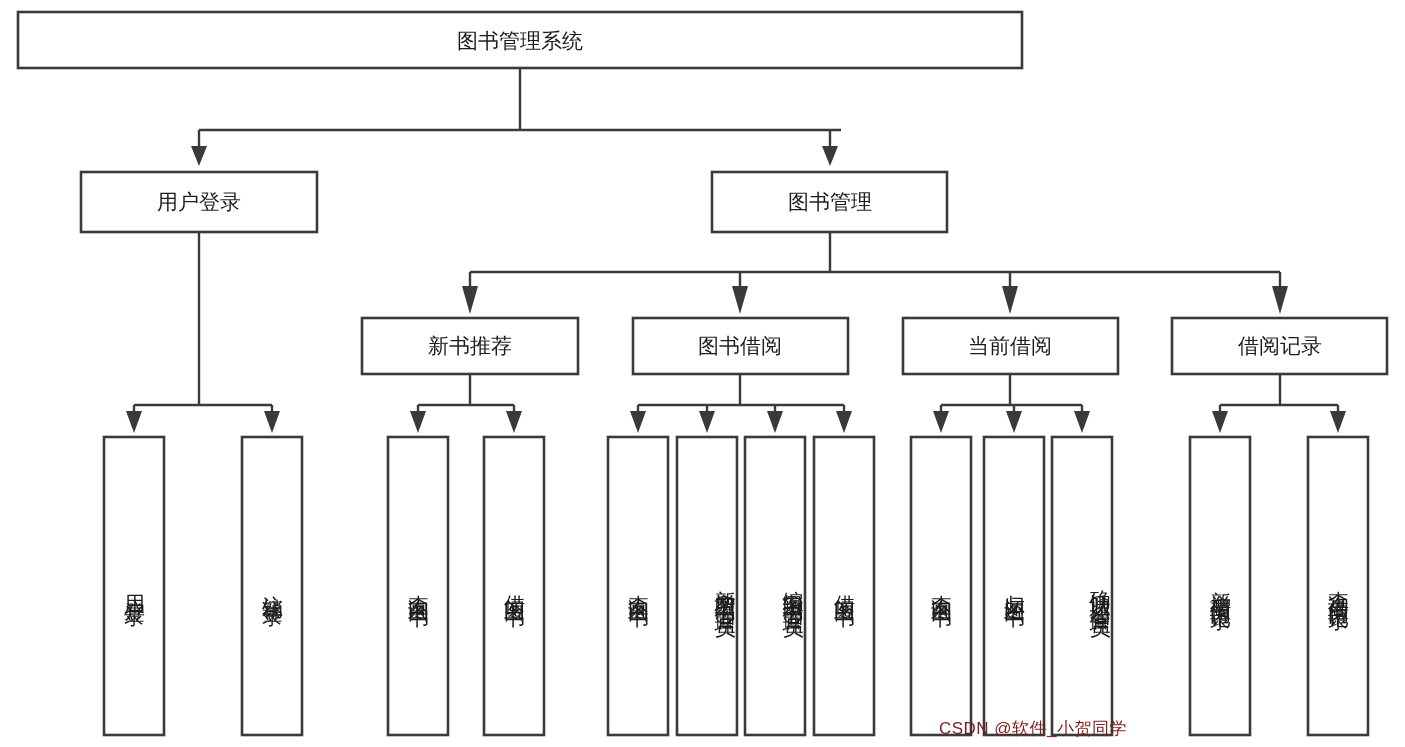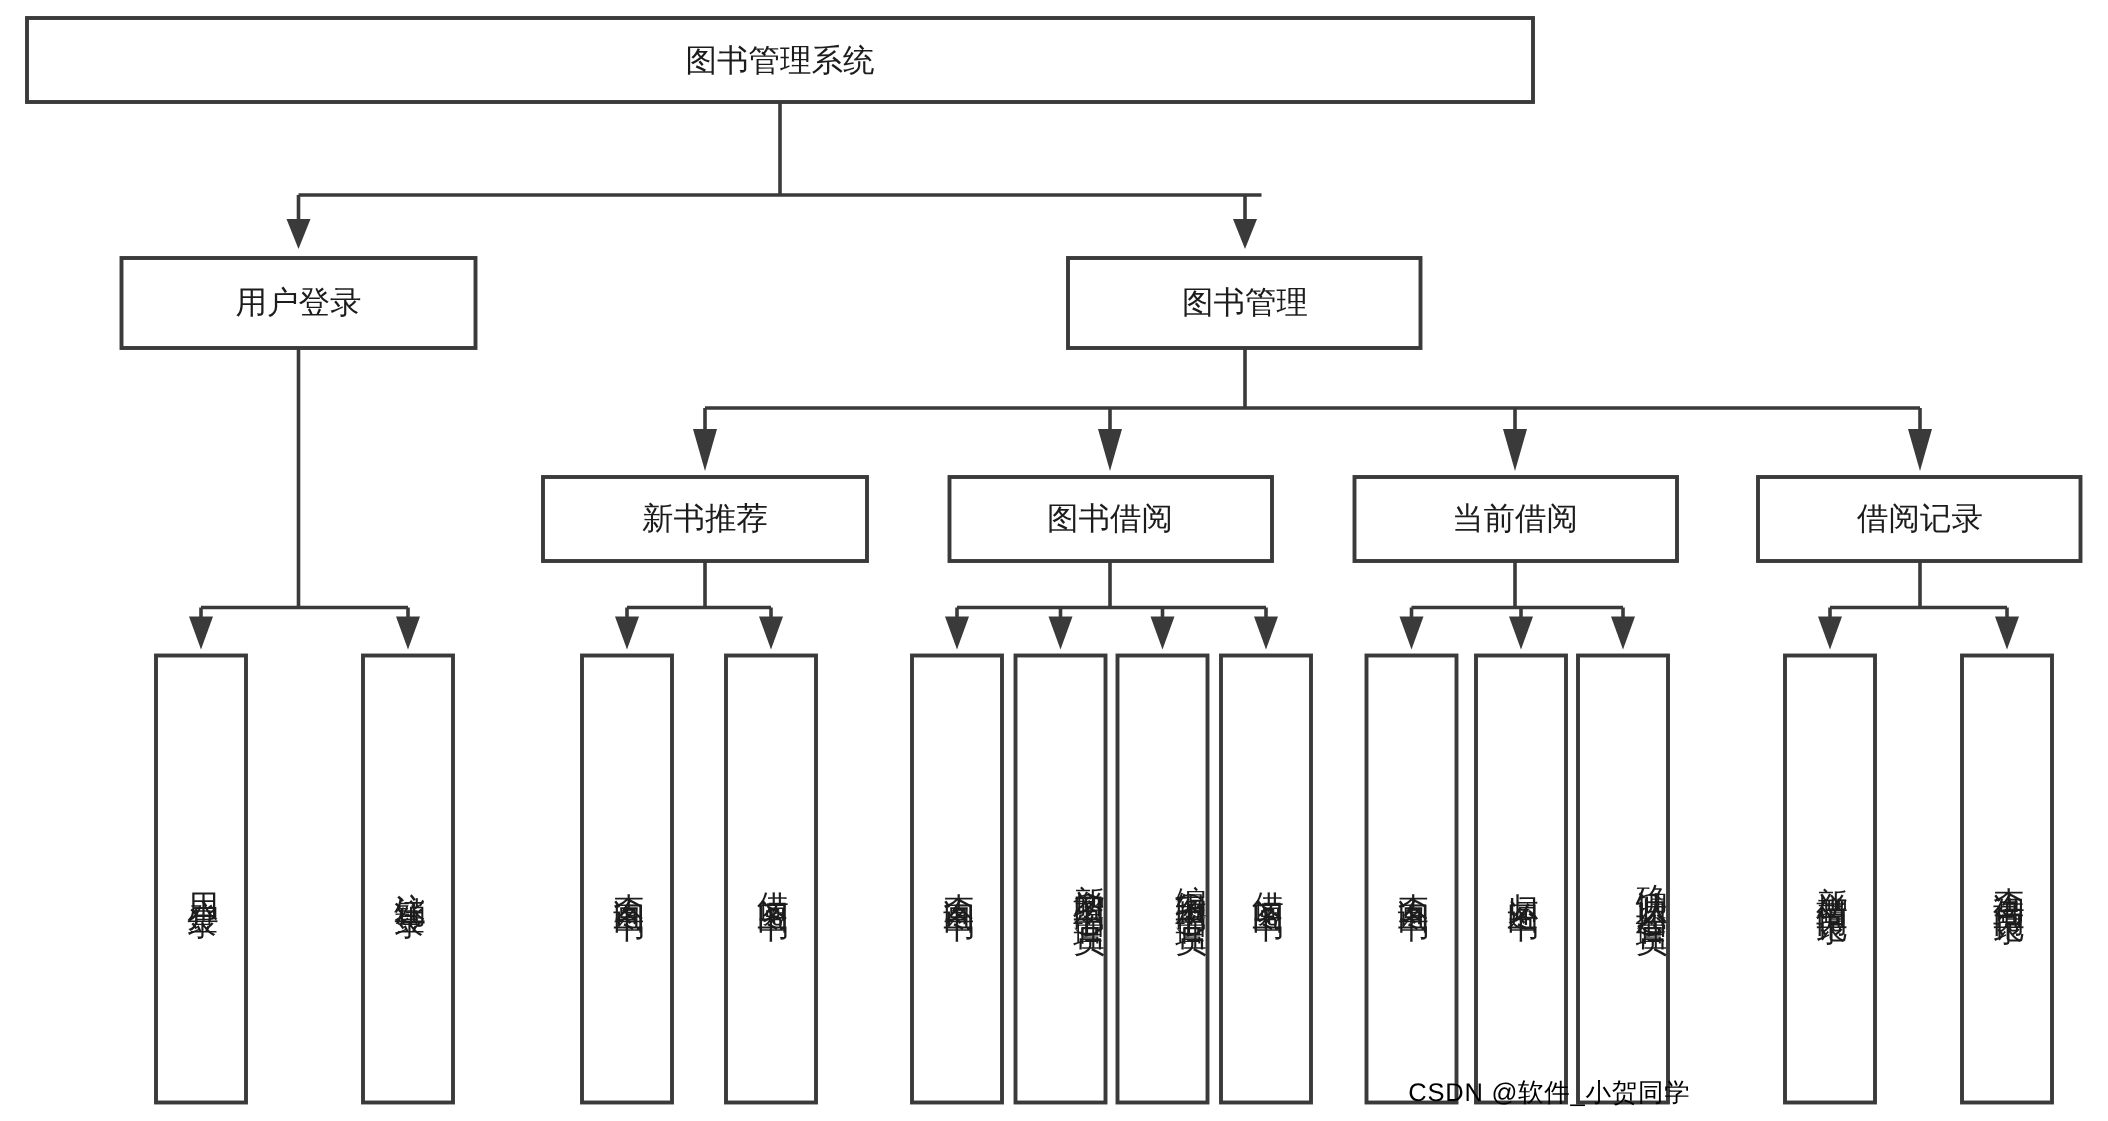--- a/index.html
+++ b/index.html
@@ -62,21 +62,21 @@
     justify-content: center;
     white-space: nowrap;
     pointer-events: none;
   }
   .watermark {
     position: absolute;
     right: 12px;
     bottom: 7px;
     font-family: "Liberation Sans", "DejaVu Sans", sans-serif;
     font-size: 17px;
-    color: #000000;
+    color: #7f1d1d;
     white-space: nowrap;
     letter-spacing: 0.5px;
   }
 </style>
 </head>
 <body>
 
 <div id="diagram-root">
 
   <svg class="flow" viewBox="0 0 1405 747">

